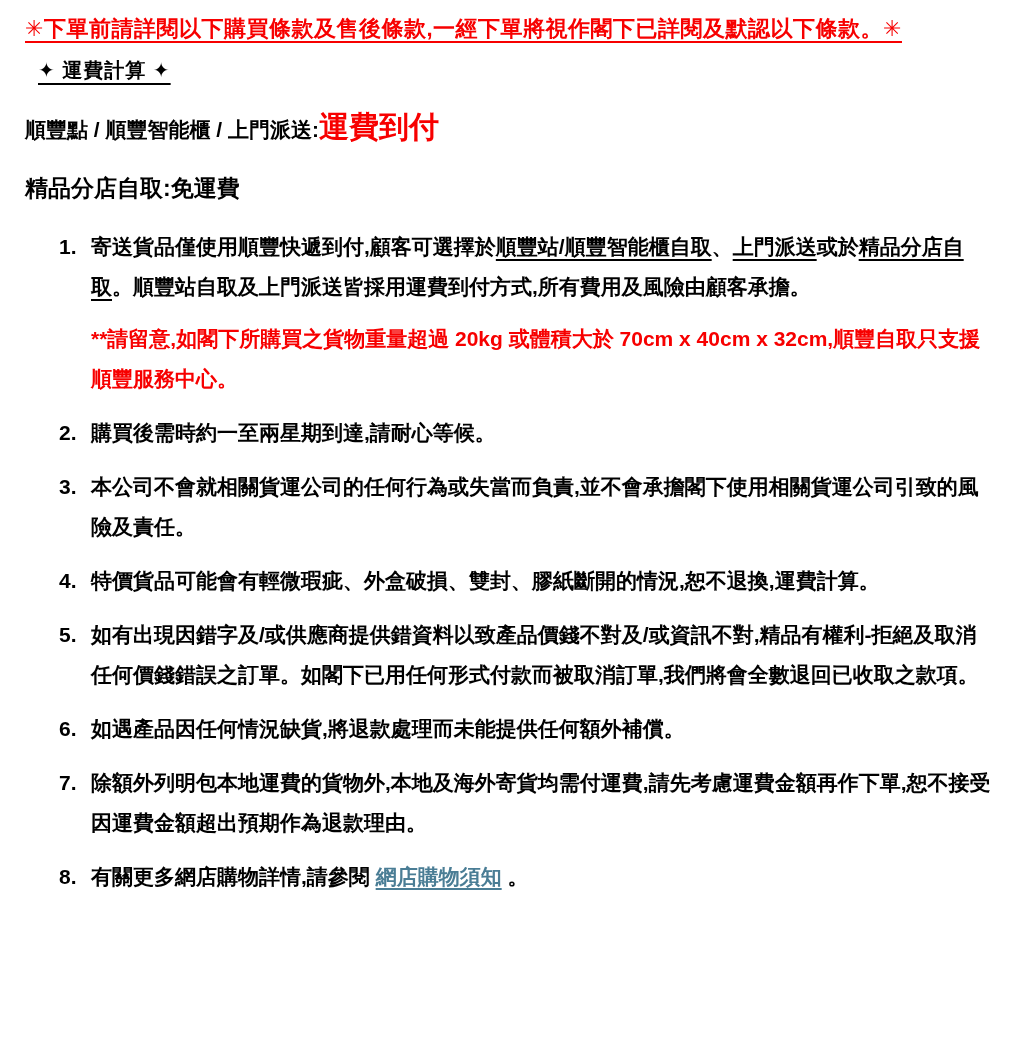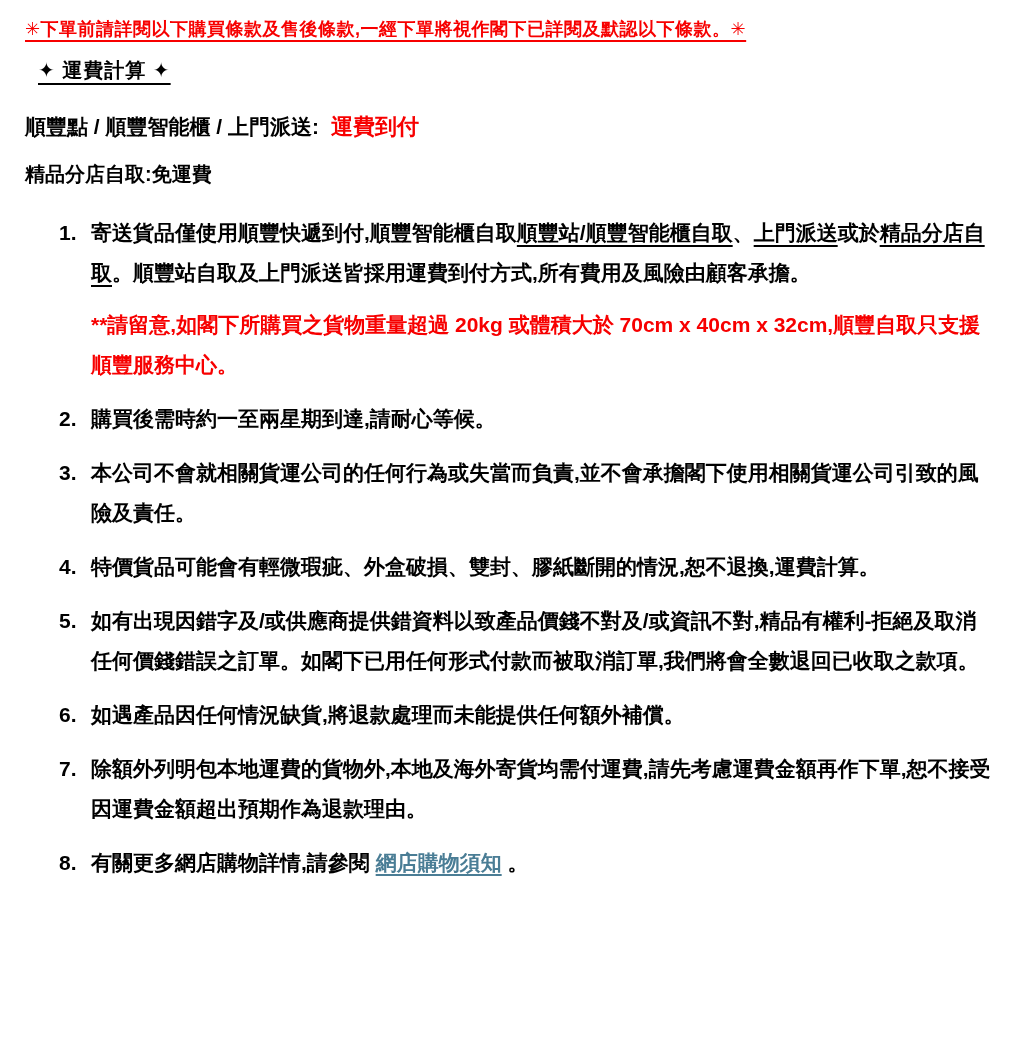--- a/index.html
+++ b/index.html
@@ -19,21 +19,21 @@
     padding:14px 30px 30px 25px;
     background:#ffffff;
     color:var(--text);
     font-family:"Liberation Sans","DejaVu Sans",sans-serif;
     font-weight:700;
   }
   
   .notice{
     margin:0;
     color:var(--red);
-    font-size:18px;
+    font-size:22px;
     line-height:30px;
     letter-spacing:0.5px;
   }
   .notice .u-line{
     text-decoration:underline;
     text-decoration-thickness:2px;
     text-underline-offset:5px;
   }
   
   h2.section-heading{
@@ -50,26 +50,25 @@
   .mt-heading1{margin-top:48px;}
   .mt-heading2{margin-top:62px;}
   
   .shipping-line{
     margin:26px 0 0;
     font-size:21px;
     line-height:36px;
   }
   .big-red{
     color:var(--red);
-    font-size:22px;
-    margin-left:12px;
+    font-size:30px;
   }
   .pickup-line{
-    margin:14px 0 0;
-    font-size:20px;
+    margin:25px 0 0;
+    font-size:23px;
     line-height:30px;
   }
   
   .terms-list{
     margin:24px 0 0;
   }
   .term-item{
     display:flex;
     align-items:flex-start;
     margin:0 0 14px 34px;
@@ -121,21 +120,21 @@
     <span>順豐點 / 順豐智能櫃 / 上門派送:</span><span class="big-red">運費到付</span>
   </p>
 
   <p class="pickup-line">精品分店自取:免運費</p>
 
 
   <div class="terms-list">
       <div class="term-item">
         <span class="num">1.</span>
         <div class="term-content">
-          <p><span>寄送貨品僅使用順豐快遞到付,順豐智能櫃自取</span><span class="u">順豐站/順豐智能櫃自取</span><span>、</span><span class="u">上門派送</span><span>或於</span><span class="u">精品分店自取</span><span>。順豐站自取及上門派送皆採用運費到付方式,所有費用及風險由顧客承擔。</span></p>
+          <p><span>寄送貨品僅使用順豐快遞到付,顧客可選擇於</span><span class="u">順豐站/順豐智能櫃自取</span><span>、</span><span class="u">上門派送</span><span>或於</span><span class="u">精品分店自取</span><span>。順豐站自取及上門派送皆採用運費到付方式,所有費用及風險由顧客承擔。</span></p>
           <p class="red-note"><span>**請留意,如閣下所購買之貨物重量超過 20kg 或體積大於 70cm x 40cm x 32cm,順豐自取只支援順豐服務中心。</span></p>
         </div>
       </div>
       <div class="term-item">
         <span class="num">2.</span>
         <div class="term-content">
           <p><span>購買後需時約一至兩星期到達,請耐心等候。</span></p>
         </div>
       </div>
       <div class="term-item">

